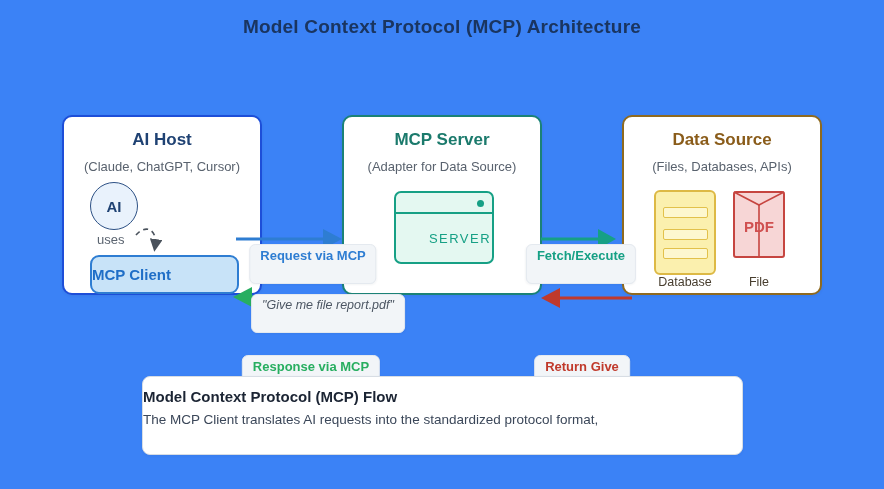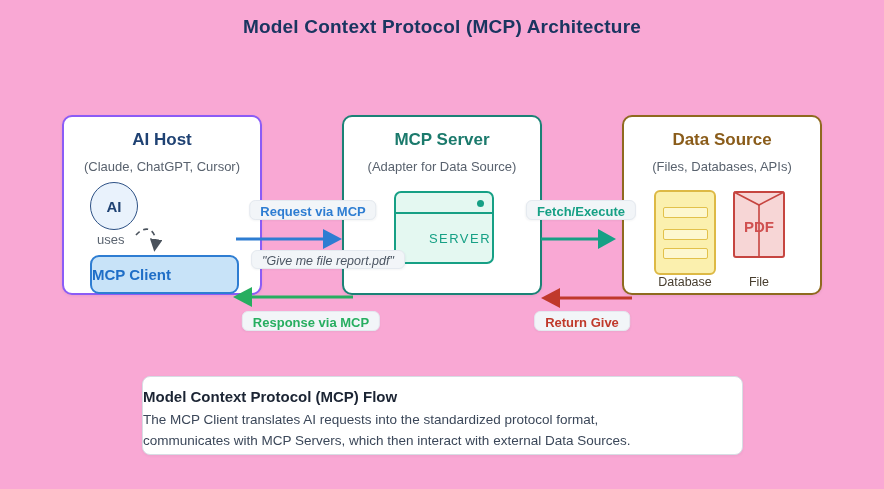--- a/index.html
+++ b/index.html
@@ -1,31 +1,31 @@
 <!DOCTYPE html>
 <html><head>
 <meta charset="utf-8">
 <style>
   * { margin:0; padding:0; box-sizing:border-box; }
   html,body { width:884px; height:489px; }
   body { font-family:"Liberation Sans", sans-serif; background:#f7f9fc; overflow:hidden; }
-  .canvas { position:relative; width:884px; height:489px; background:#f9a8d4; }
+  .canvas { position:relative; width:884px; height:489px; background:#3b82f6; }
 
   .page-title { position:absolute; top:16px; left:0; width:884px; text-align:center;
     font-size:19px; font-weight:bold; color:#1a3560; letter-spacing:.2px; }
 
   .box { position:absolute; top:115px; width:200px; height:180px; background:#ffffff;
     border-radius:10px; box-shadow:0 1px 3px rgba(30,50,80,.08); }
   .box-title { position:absolute; top:13px; left:0; width:100%; text-align:center;
     font-size:17px; font-weight:bold; }
   .box-subtitle { position:absolute; top:42px; left:0; width:100%; text-align:center;
     font-size:13px; color:#59626e; }
 
   
-  .ai-host { left:62px; border:2px solid #8b5cf6; }
+  .ai-host { left:62px; border:2px solid #1d4ed8; }
   .ai-host .box-title { color:#1f4273; }
   .ai-circle { position:absolute; left:26px; top:65px; width:48px; height:48px;
     border-radius:50%; background:#e9f2fc; border:1.5px solid #2d5185;
     display:flex; align-items:center; justify-content:center;
     font-size:15px; font-weight:bold; color:#1f4273; }
   .uses-label { position:absolute; left:33px; top:115px; font-size:13px; color:#5b6470; }
   .uses-arc { position:absolute; left:62px; top:104px; }
   .mcp-client { position:absolute; left:26px; top:130px; width:149px; height:39px;
     background:#c8e3f8; border:2.5px solid #2e7dd2; border-radius:9px;
     display:flex; align-items:center; 
@@ -53,23 +53,23 @@
   .file-icon { position:absolute; left:109px; top:74px; }
   .icon-label { position:absolute; top:158px; font-size:12.5px; color:#473d2e; text-align:center; }
   .icon-label.db { left:30px; width:62px; }
   .icon-label.file { left:109px; width:52px; }
 
   
   .arrows { position:absolute; left:0; top:0; pointer-events:none; }
 
   
   .chip { position:absolute; transform:translateX(-50%); background:#f2f5f8;
-    border:1px solid #e4e9ef; border-radius:6px; padding:3px 10px 0;
+    border:1px solid #e4e9ef; border-radius:6px; padding:3px 10px 20px;
     font-size:13px; font-weight:bold; white-space:nowrap;
-    box-shadow:0 1px 2px rgba(30,50,80,.05); }
+    box-shadow:0 1px 2px rgba(30,50,80,.05);margin-top:44px; }
   .chip.blue { color:#2e7dd2; } .chip.teal { color:#16a085; }
   .chip.green { color:#27ae60; } .chip.red { color:#c0392b; }
   .chip.quote { font-weight:normal; font-style:italic; color:#4c5663; font-size:12.5px; }
 
   
   .footer-box { position:absolute; left:142px; top:376px; width:601px; height:79px;
     background:#ffffff; border:1px solid #d7dde4; border-radius:8px;
     box-shadow:0 1px 3px rgba(30,50,80,.06); text-align:left; }
   .footer-title { margin-top:11px; font-size:15px; font-weight:bold; color:#1b2433; }
   .footer-line { font-size:13.5px; color:#3b4759; line-height:1.55; }
@@ -152,16 +152,15 @@
 
   <div class="chip blue" style="left:313px; top:200px;">Request via MCP</div>
   <div class="chip quote" style="left:328px; top:250px;">"Give me file report.pdf"</div>
   <div class="chip teal" style="left:581px; top:200px;">Fetch/Execute</div>
   <div class="chip green" style="left:311px; top:311px;">Response via MCP</div>
   <div class="chip red" style="left:582px; top:311px;">Return Give</div>
 
   <div class="footer-box">
     <div class="footer-title">Model Context Protocol (MCP) Flow</div>
     <div class="footer-line first">The MCP Client translates AI requests into the standardized protocol format,</div>
-    <div class="footer-line">communicates with MCP Servers, which then interact with external Data Sources.</div>
   </div>
 
 </div>
 
 </body></html>

